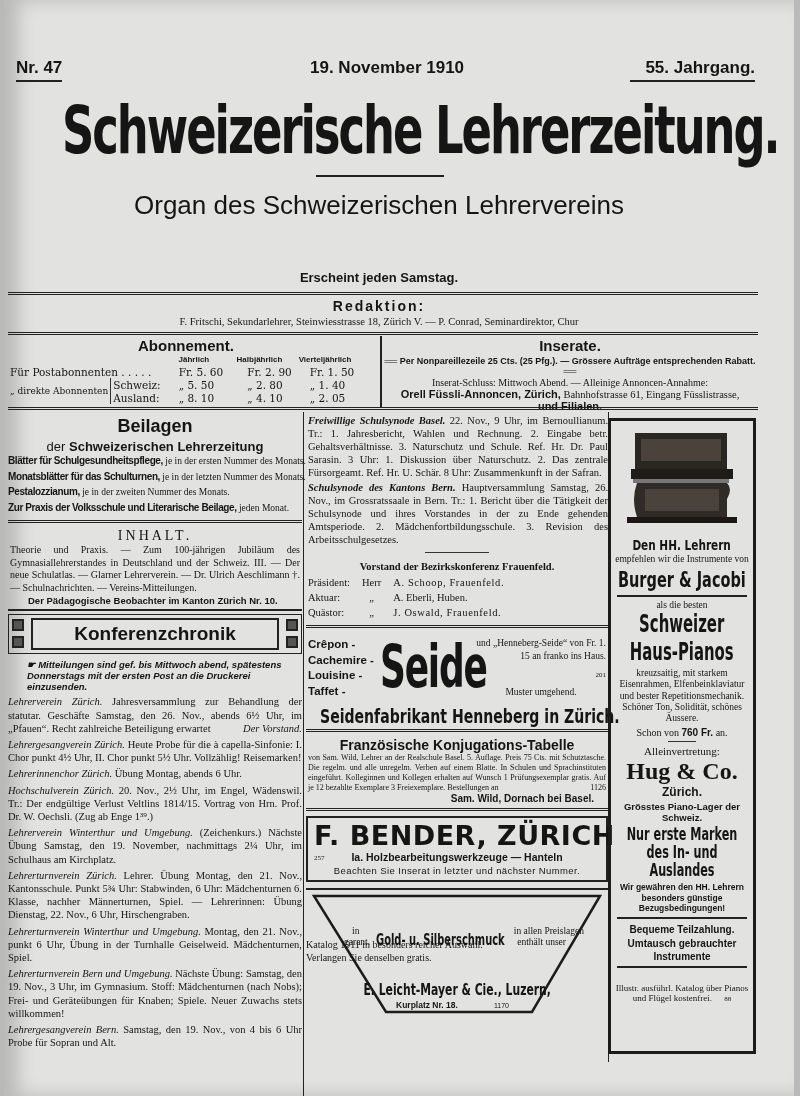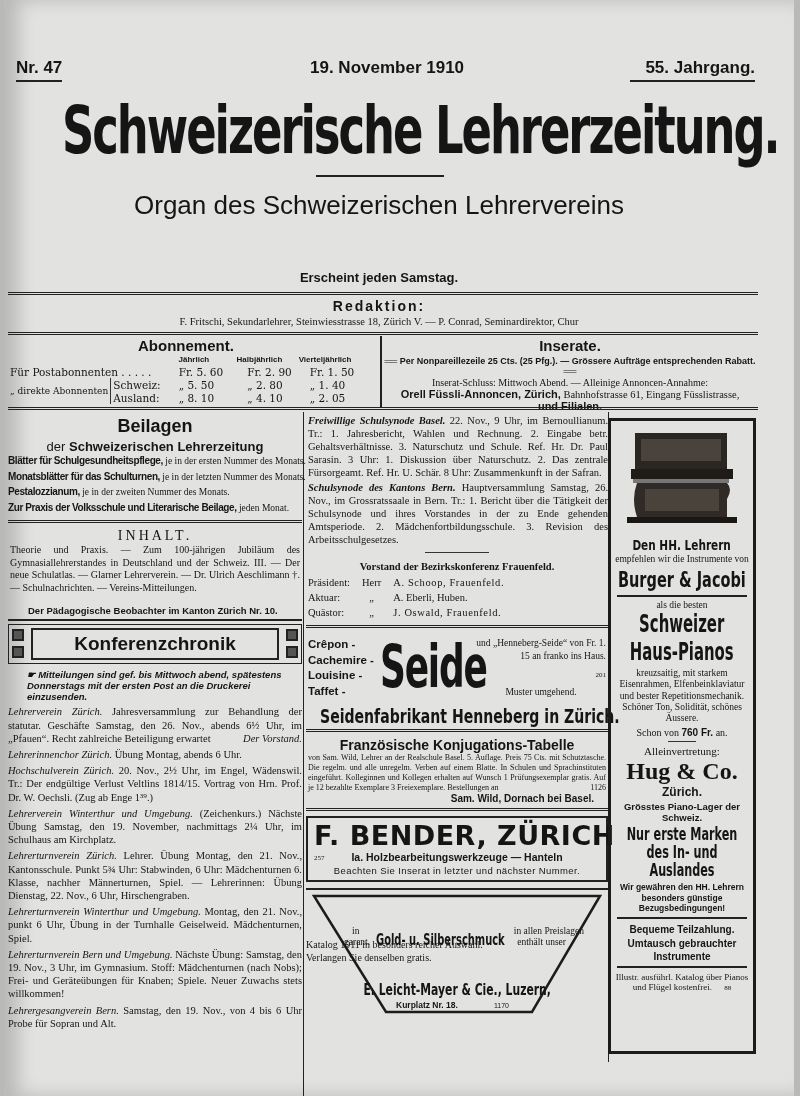--- a/index.html
+++ b/index.html
@@ -54,21 +54,21 @@
   .col2 { position: absolute; top: 412px; left: 302px; width: 302px; }
   .col3 { position: absolute; top: 418px; left: 604px; width: 148px; }
 
   .beil-h { text-align: center; font: bold 18px "Liberation Sans", sans-serif; margin-top: 4px; }
   .beil-s { text-align: center; font: 13px "Liberation Sans", sans-serif; margin-top: 2px; }
   .beil-s b { font-size: 13px; }
   .beil-line { font: 9.5px "Liberation Serif", serif; line-height: 15.5px; white-space: nowrap; }
   .beil-line b { font: bold 10px "Liberation Sans", sans-serif; letter-spacing: -0.4px; }
   .inhalt-h { text-align: center; font: 14px "Liberation Serif", serif; letter-spacing: 3px; margin-top: 3px; }
   .inhalt-t { font: 10px "Liberation Serif", serif; line-height: 12.6px; text-align: justify; text-align-last: left; padding: 0 2px; }
-  .inhalt-b { font: bold 9.5px "Liberation Sans", sans-serif; margin-top: 11px; padding-left: 20px; }
+  .inhalt-b { font: bold 9.5px "Liberation Sans", sans-serif; margin-top: 1px; padding-left: 20px; }
   .hr2 { border-top: 3px double #222; height: 4px; margin: 4px 0; }
   .hr1 { border-top: 2px solid #222; margin: 3px 0; }
 
   .kc-box { position: relative; height: 40px; margin-top: 0; border: 1px solid #222; }
   .kc-inner { position: absolute; left: 22px; right: 22px; top: 3px; bottom: 3px; border: 2px solid #222; text-align: center; font: bold 19px "Liberation Sans", sans-serif; line-height: 28px; }
   .kc-sq { position: absolute; width: 12px; height: 12px; border: 2px solid #222; background: #555; }
   .kc-note { font: bold italic 9.5px "Liberation Sans", sans-serif; line-height: 11px; margin-top: 5px; margin-left: 19px; }
   .entry { font: 10.5px "Liberation Serif", serif; line-height: 13.2px; margin-top: 3px; text-align: justify; }
   .entry i { font-style: italic; }
   .right { text-align: right; font-style: italic; }
@@ -115,21 +115,21 @@
   .p-6 { font: 9.5px "Liberation Serif", serif; line-height: 11.3px; margin-top: 2px; }
   .p-7 { font: 10px "Liberation Serif", serif; margin-top: 3px; }
   .p-7 b { font-family: "Liberation Sans", sans-serif; }
   .p-8 { font: 11px "Liberation Serif", serif; margin-top: 3px; }
   .p-9 { font: bold 24px "Liberation Serif", serif; margin-top: 1px; }
   .p-10 { font: bold 12px "Liberation Sans", sans-serif; }
   .p-11 { font: bold 9.5px "Liberation Sans", sans-serif; line-height: 11px; margin-top: 2px; }
   .p-12 { font: bold 17px "DejaVu Sans", sans-serif; display: inline-block; transform: scaleX(0.66); white-space: nowrap; line-height: 18px; margin: 2px -30px 0; }
   .p-13 { font: bold 8.5px "Liberation Sans", sans-serif; line-height: 10.5px; margin-top: 2px; }
   .p-14 { font: bold 10px "Liberation Sans", sans-serif; line-height: 13px; margin-top: 4px; }
-  .p-15 { font: 9px "Liberation Serif", serif; line-height: 10.5px; margin-top: 4px; }
+  .p-15 { font: 9px "Liberation Serif", serif; line-height: 10.5px; margin-top: 15px; }
 </style>
 </head>
 <body>
 
 <div class="page">
 
   <div class="masthead-top">
     <span class="mh-left">Nr. 47</span>
     <span class="mh-center">19. November 1910</span>
     <span class="mh-right">55. Jahrgang.</span>
@@ -212,20 +212,21 @@
     <div class="kc-box">
       <div class="kc-sq" style="left:3px;top:4px"></div>
       <div class="kc-sq" style="left:3px;top:21px"></div>
       <div class="kc-sq" style="right:3px;top:4px"></div>
       <div class="kc-sq" style="right:3px;top:21px"></div>
       <div class="kc-inner">Konferenzchronik</div>
     </div>
     <div class="kc-note">☛ Mitteilungen sind gef. bis Mittwoch abend, spätestens Donnerstags mit der ersten Post an die Druckerei einzusenden.</div>
 
     <div class="entry"><i>Lehrerverein Zürich.</i> <span>Jahresversammlung zur Behandlung der statutar. Geschäfte Samstag, den 26. Nov., abends 6½ Uhr, im „Pfauen“. Recht zahlreiche Beteiligung erwartet</span> <span class="right" style="float:right">Der Vorstand.</span></div>
+    <div class="entry"><i>Lehrergesangverein Zürich.</i> <span>Heute Probe für die à capella-Sinfonie: I. Chor punkt 4½ Uhr, II. Chor punkt 5½ Uhr. Vollzählig! Reisemarken!</span></div>
     <div class="entry"><i>Lehrerinnenchor Zürich.</i> <span>Übung Montag, abends 6 Uhr.</span></div>
     <div class="entry"><i>Hochschulverein Zürich.</i> <span>20. Nov., 2½ Uhr, im Engel, Wädenswil. Tr.: Der endgültige Verlust Veltlins 1814/15. Vortrag von Hrn. Prof. Dr. W. Oechsli. (Zug ab Enge 1³⁹.)</span></div>
     <div class="entry"><i>Lehrerverein Winterthur und Umgebung.</i> <span>(Zeichenkurs.) Nächste Übung Samstag, den 19. November, nachmittags 2¼ Uhr, im Schulhaus am Kirchplatz.</span></div>
     <div class="entry"><i>Lehrerturnverein Zürich.</i> <span>Lehrer. Übung Montag, den 21. Nov., Kantonsschule. Punkt 5¾ Uhr: Stabwinden, 6 Uhr: Mädchenturnen 6. Klasse, nachher Männerturnen, Spiel. — Lehrerinnen: Übung Dienstag, 22. Nov., 6 Uhr, Hirschengraben.</span></div>
     <div class="entry"><i>Lehrerturnverein Winterthur und Umgebung.</i> <span>Montag, den 21. Nov., punkt 6 Uhr, Übung in der Turnhalle Geiselweid. Mädchenturnen, Spiel.</span></div>
     <div class="entry"><i>Lehrerturnverein Bern und Umgebung.</i> <span>Nächste Übung: Samstag, den 19. Nov., 3 Uhr, im Gymnasium. Stoff: Mädchenturnen (nach Nobs); Frei- und Geräteübungen für Knaben; Spiele. Neuer Zuwachs stets willkommen!</span></div>
     <div class="entry"><i>Lehrergesangverein Bern.</i> <span>Samstag, den 19. Nov., von 4 bis 6 Uhr Probe für Sopran und Alt.</span></div>
   </div>
 
   <div class="col2">

